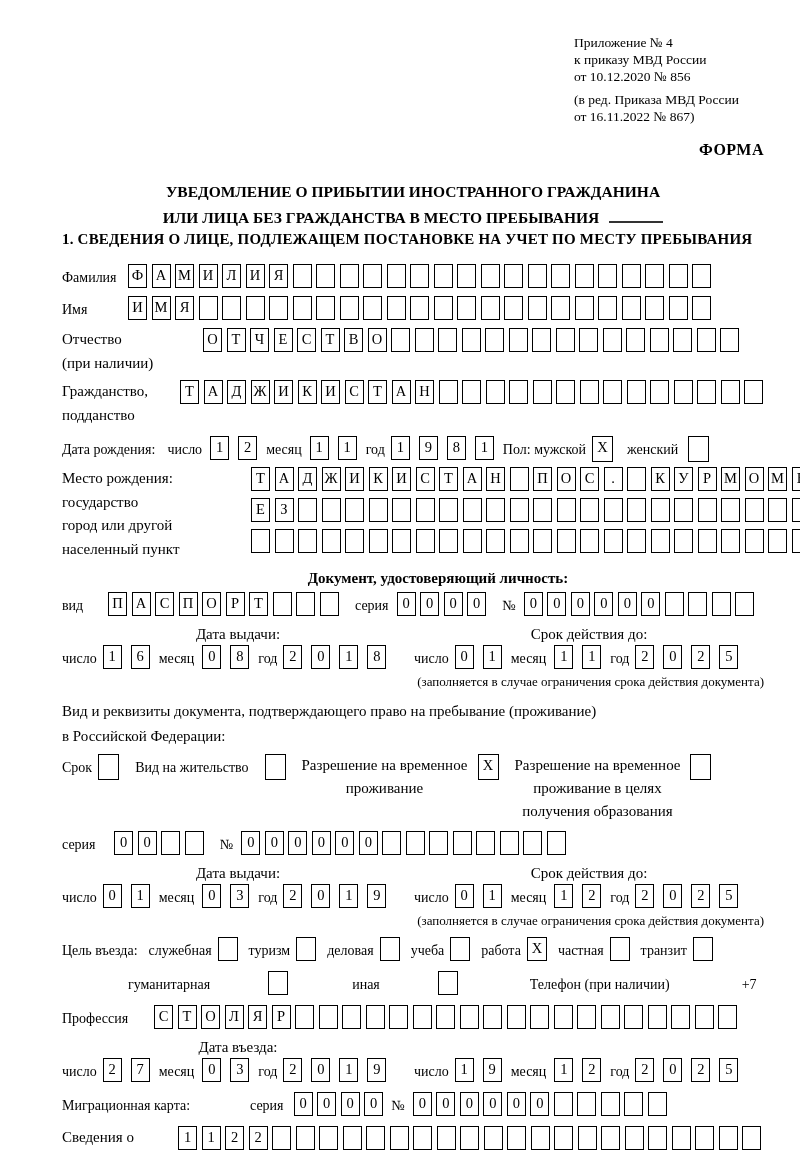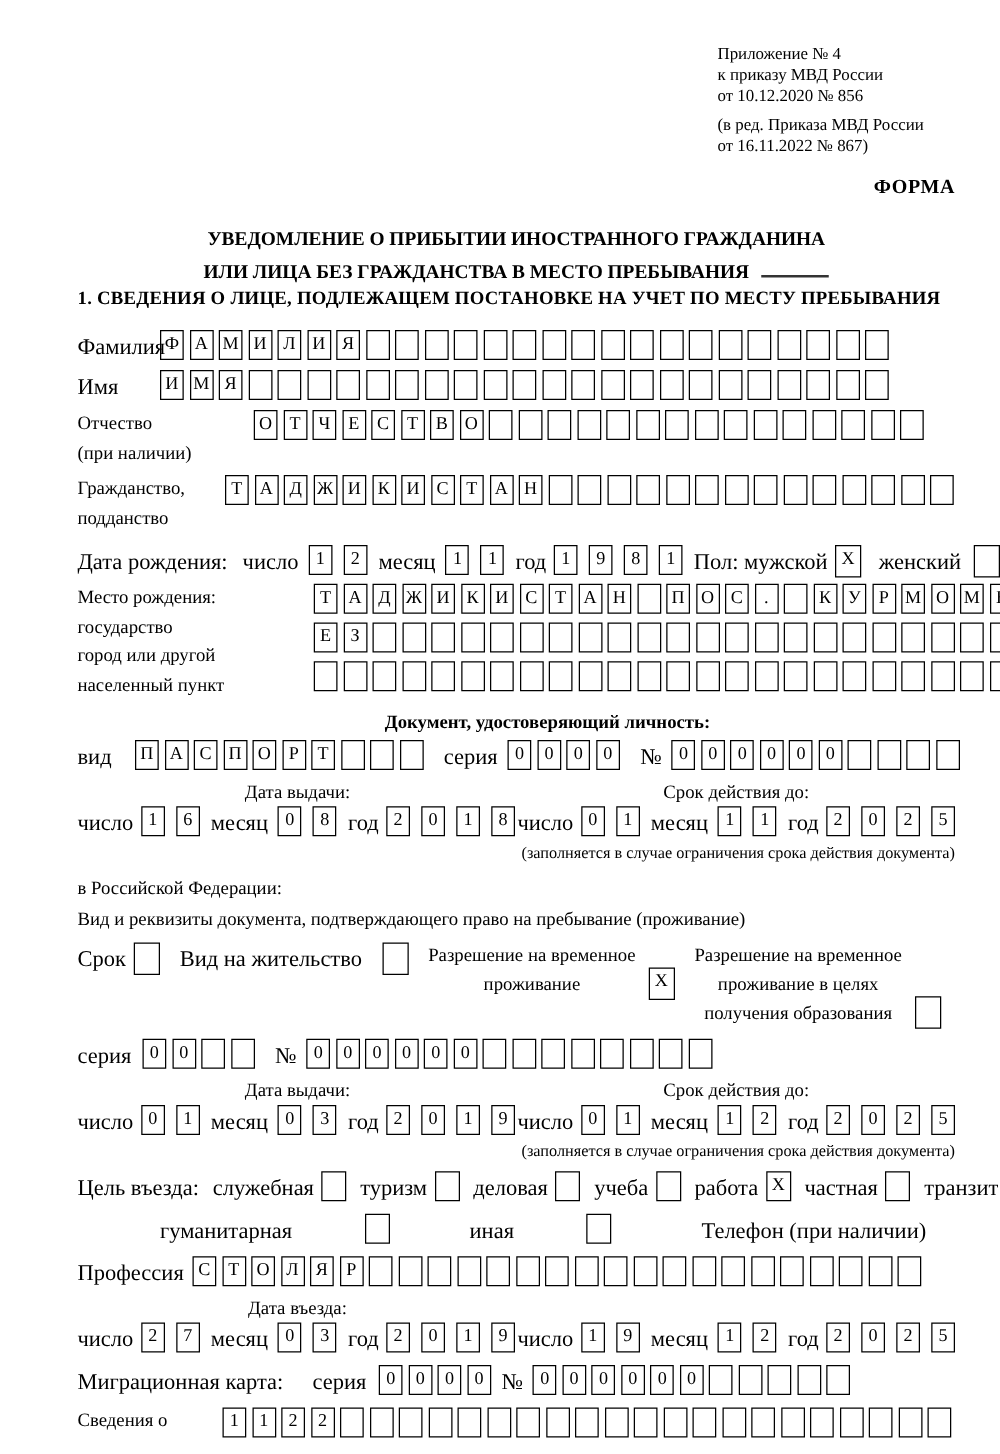--- a/index.html
+++ b/index.html
@@ -9,21 +9,21 @@
   
   .appendix{width:190px;margin-left:auto;font-size:13.5px;line-height:17px;}
   .appendix .rev{margin-top:6px;}
   .forma{margin-top:16px;text-align:right;font-weight:bold;font-size:16px;letter-spacing:.5px;}
   .title{margin-top:20px;text-align:center;font-weight:bold;font-size:15.5px;line-height:26px;}
   .blank-line{display:inline-block;width:54px;border-bottom:2px solid #333;margin-left:10px;}
   .sec1{font-weight:bold;font-size:15px;letter-spacing:.2px;}
 
   
   .frow{display:flex;align-items:flex-start;margin-top:5px;}
-  .lbl{font-size:18px;line-height:27px;white-space:nowrap;}
+  .lbl{font-size:14px;line-height:27px;white-space:nowrap;}
   .lblcol{display:flex;flex-direction:column;font-size:15px;line-height:23.5px;flex:none;}
   .w66{width:66px;flex:none;} .w92{width:92px;flex:none;} .w118{width:118px;flex:none;}
   .w141{width:141px;flex:none;} .w116{width:116px;flex:none;} .w46{width:46px;flex:none;}
   .w52{width:52px;flex:none;} .w150{width:150px;flex:none;}
   .cells{display:inline-flex;align-items:flex-start;}
   .cell{box-sizing:border-box;display:inline-block;width:19px;height:24px;border:1.7px solid #000;
         margin-right:4.5px;text-align:center;font-size:14.5px;line-height:20px;}
   .cellstack .cells{display:flex;margin-bottom:7px;}
   .sp .cell{margin-right:9px;}
   .cb .cell{width:21px;height:26px;margin-right:0;}
@@ -33,21 +33,21 @@
 
   .center-b{text-align:center;font-weight:bold;font-size:15px;margin-top:9px;padding-left:50px;}
   .dates{display:flex;margin-top:7px;align-items:flex-start;}
   .dh1{width:352px;text-align:center;} .dh2{flex:1;text-align:center;}
   .dgroup{display:flex;align-items:flex-start;width:352px;}
   .dgroup .lbl:first-child{margin-left:0;}
   .dgroup2{display:flex;align-items:flex-start;flex:none;}
   .note-r{text-align:right;font-size:13px;margin-top:2px;}
   .para{margin-top:9px;font-size:15px;line-height:25px;}
   .cbrow{display:flex;align-items:flex-start;margin-top:5px;}
-  .cbitem{display:flex;align-items:flex-end;}
+  .cbitem{display:flex;align-items:flex-start;}
   .cbtext{display:flex;flex-direction:column;text-align:center;line-height:23px;}
   .ml6{margin-left:6px;} .ml8{margin-left:8px;} .ml10{margin-left:10px;}
   .ml14{margin-left:14px;} .ml16{margin-left:16px;} .ml24{margin-left:24px;}
   .indent66{margin-left:66px;gap:48px;}
   .pl{margin-left:11px;margin-right:6px;}
 </style>
 </head>
 <body>
 
 <div class="page">
@@ -394,22 +394,22 @@
           <span class="cell">2</span>
           <span class="cell">0</span>
           <span class="cell">2</span>
           <span class="cell">5</span>
         </span>
     </span>
   </div>
   <div class="note-r">(заполняется в случае ограничения срока действия документа)</div>
 
   <div class="para">
+    <div>Вид и реквизиты документа, подтверждающего право на пребывание (проживание)</div>
     <div>в Российской Федерации:</div>
-    <div>Вид и реквизиты документа, подтверждающего право на пребывание (проживание)</div>
   </div>
 
   <div class="cbrow">
     <span class="lbl">Срок</span>
     <span class="cells cb ml6">
         <span class="cell"></span>
       </span>
     <span class="lbl ml16">Вид на жительство</span>
     <span class="cells cb ml16">
         <span class="cell"></span>

